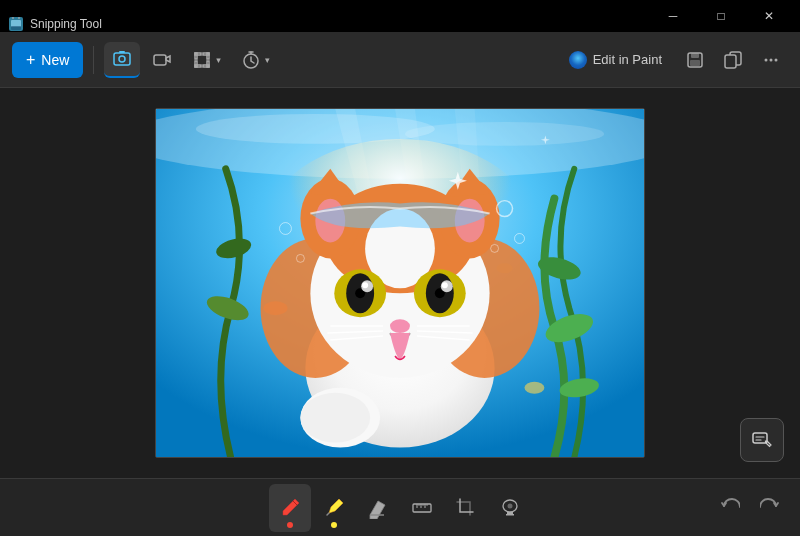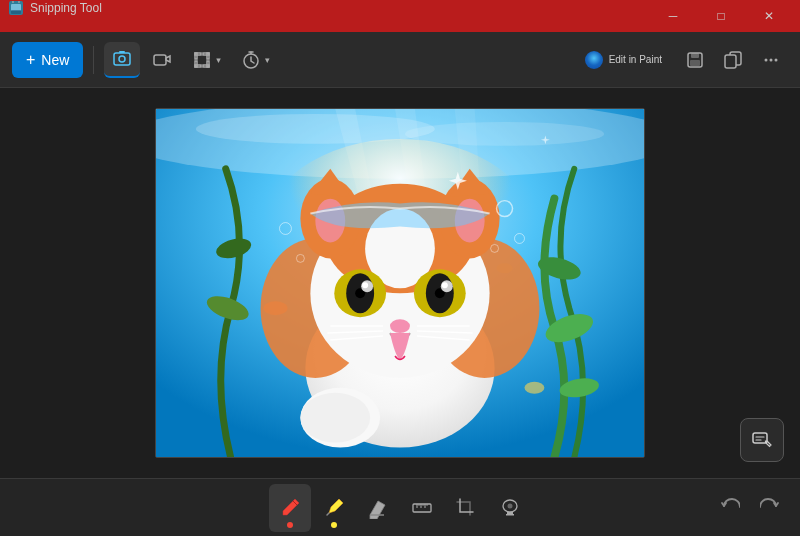--- a/index.html
+++ b/index.html
@@ -8,24 +8,24 @@
       height: 536px;
       background: #1e1e1e;
       font-family: 'Segoe UI', sans-serif;
       color: #fff;
       overflow: hidden;
     }
 
     
     .title-bar {
       display: flex;
-      align-items: flex-start;
+      align-items: flex-end;
       justify-content: space-between;
       height: 32px;
-      background: #b91c1c;
+      background: #000000;
       padding: 0 8px;
       user-select: none;
     }
     .title-bar-left {
       display: flex;
       align-items: center;
       gap: 6px;
     }
     .app-icon {
       width: 16px;
@@ -122,21 +122,21 @@
     .btn-edit-paint {
       display: flex;
       align-items: center;
       gap: 6px;
       background: transparent;
       border: none;
       color: #ccc;
       cursor: pointer;
       padding: 6px 12px;
       border-radius: 6px;
-      font-size: 10px;
+      font-size: 13px;
       height: 36px;
     }
     .paint-icon {
       width: 18px;
       height: 18px;
       background: radial-gradient(circle at 50% 40%, #4fc3f7 0%, #1565c0 50%, #0d47a1 100%);
       border-radius: 50%;
       display: inline-block;
     }
 

